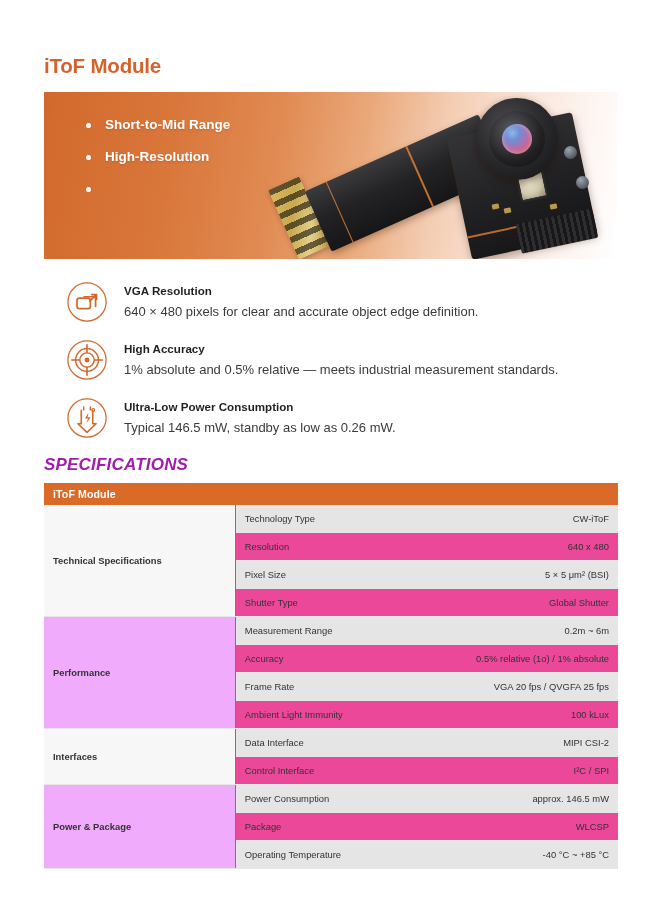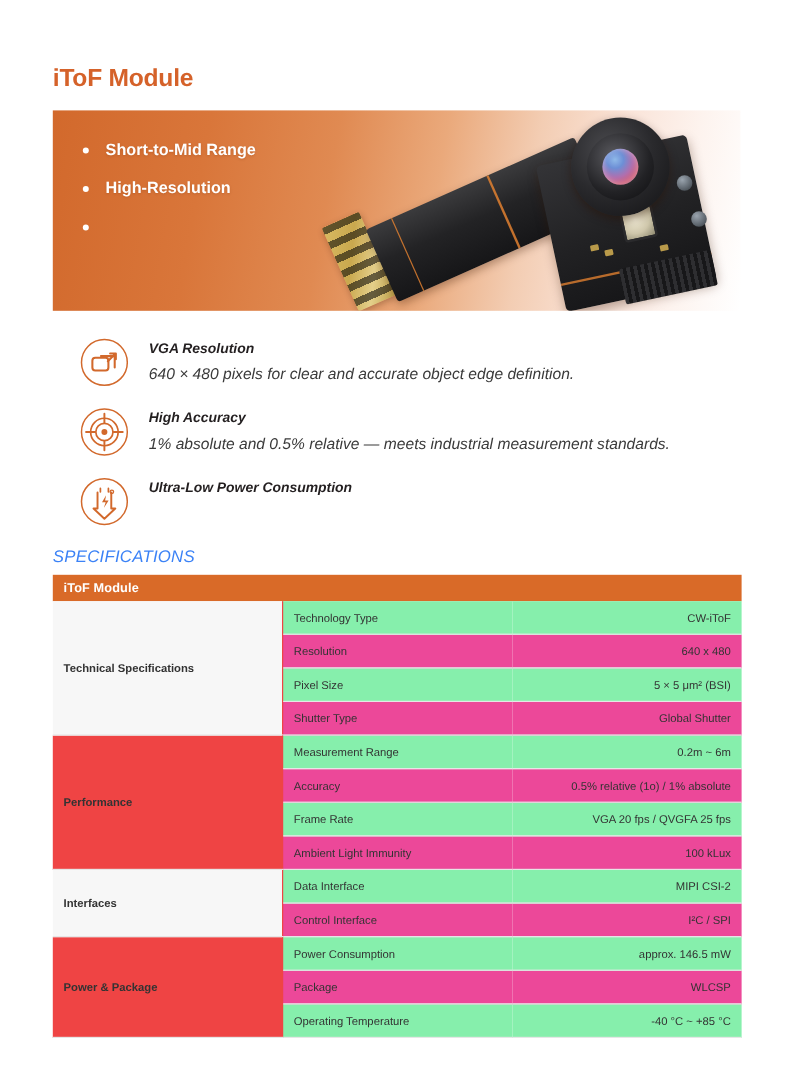--- a/index.html
+++ b/index.html
@@ -42,21 +42,21 @@
         #e08a52 40%,
         #eaa97b 55%,
         #f3cdb3 68%,
         #fae4d9 80%,
         #fdf3ee 90%,
         #ffffff 100%);
     overflow: hidden;
   }
   .hero-bullets {
     position: absolute;
-    left: 23px;
+    left: 40px;
     top: 24px;
     list-style: none;
     margin: 0;
     padding: 0;
     width: 250px;
     z-index: 4;
   }
   .hero-bullets li {
     display: flex;
     align-items: flex-start;
@@ -199,21 +199,20 @@
     width: 78px; height: 30px;
     background: repeating-linear-gradient(90deg,#2e2e31 0 3px,#171719 3px 6px);
     transform: rotate(-12deg);
     border-radius: 2px;
   }
 
   
   .features {
     margin-top: 22px;
     padding-left: 22px;
-    font-style: italic;
   }
   .feature {
     display: flex;
     align-items: flex-start;
     margin-bottom: 16px;
   }
   .feature-icon {
     flex: 0 0 auto;
     width: 42px;
     height: 42px;
@@ -230,24 +229,24 @@
   }
   .feature-desc {
     font-size: 13px;
     color: #3a3a3a;
     line-height: 1.35;
   }
 
   
   .spec-heading {
     margin-top: 14px;
-    font-size: 14px;
-    font-weight: normal;
+    font-size: 17px;
+    font-weight: bold;
     font-style: italic;
-    color: #3b82f6;
+    color: #a21caf;
     letter-spacing: .2px;
   }
   table.spec {
     width: 574px;
     border-collapse: collapse;
     margin-top: 8px;
     table-layout: fixed;
   }
   table.spec th.spec-head {
     background: #d96a28;
@@ -268,24 +267,24 @@
   td.group {
     width: 113px;
     font-weight: bold;
     font-size: 9.6px;
     color: #231f20;
     border-right: 1px solid #ef4444;
     padding-left: 9px;
   }
   td.param { width: 148px; }
   td.value { color: #2e2e2e; text-align: right; }
-  tr.odd td.param, tr.odd td.value { background: #86efac; }
+  tr.odd td.param, tr.odd td.value { background: #e5e5e5; }
   tr.even td.param, tr.even td.value { background: #ec4899; }
   td.g-shade-a { background: #f7f7f7; }
-  td.g-shade-b { background: #ef4444; }
+  td.g-shade-b { background: #f0abfc; }
 </style>
 </head>
 <body>
 
 <div class="page">
 
   <h1 class="page-title">iToF Module</h1>
 
   <div class="hero">
     <ul class="hero-bullets">
@@ -361,20 +360,21 @@
         <svg viewBox="0 0 44 44">
           <circle cx="22" cy="22" r="20" fill="none" stroke="#d2692c" stroke-width="1.3"></circle>
           <path d="M16 14 v14 h-3.5 l9.5 9 9.5 -9 H28 V14" fill="none" stroke="#d2692c" stroke-width="1.7" stroke-linejoin="round" stroke-linecap="round"></path>
           <path d="M23.5 16.5 l-3.6 6 h3.2 l-1.6 5 4.2 -6.4 h-3.1 z" fill="#d2692c"></path>
           <path d="M18.5 10.5 v3 M25.5 10.5 v3" stroke="#d2692c" stroke-width="1.5" stroke-linecap="round"></path>
           <circle cx="28.5" cy="13.5" r="1.5" fill="none" stroke="#d2692c" stroke-width="1.2"></circle>
         </svg>
       </div>
       <div class="feature-body">
         <div class="feature-title">Ultra-Low Power Consumption</div>
+        <div class="feature-desc">Typical 146.5 mW, standby as low as 0.26 mW.</div>
       </div>
     </div>
 
   </div>
 
   <div class="spec-heading">SPECIFICATIONS</div>
 
   <table class="spec">
     <thead>
       <tr>

